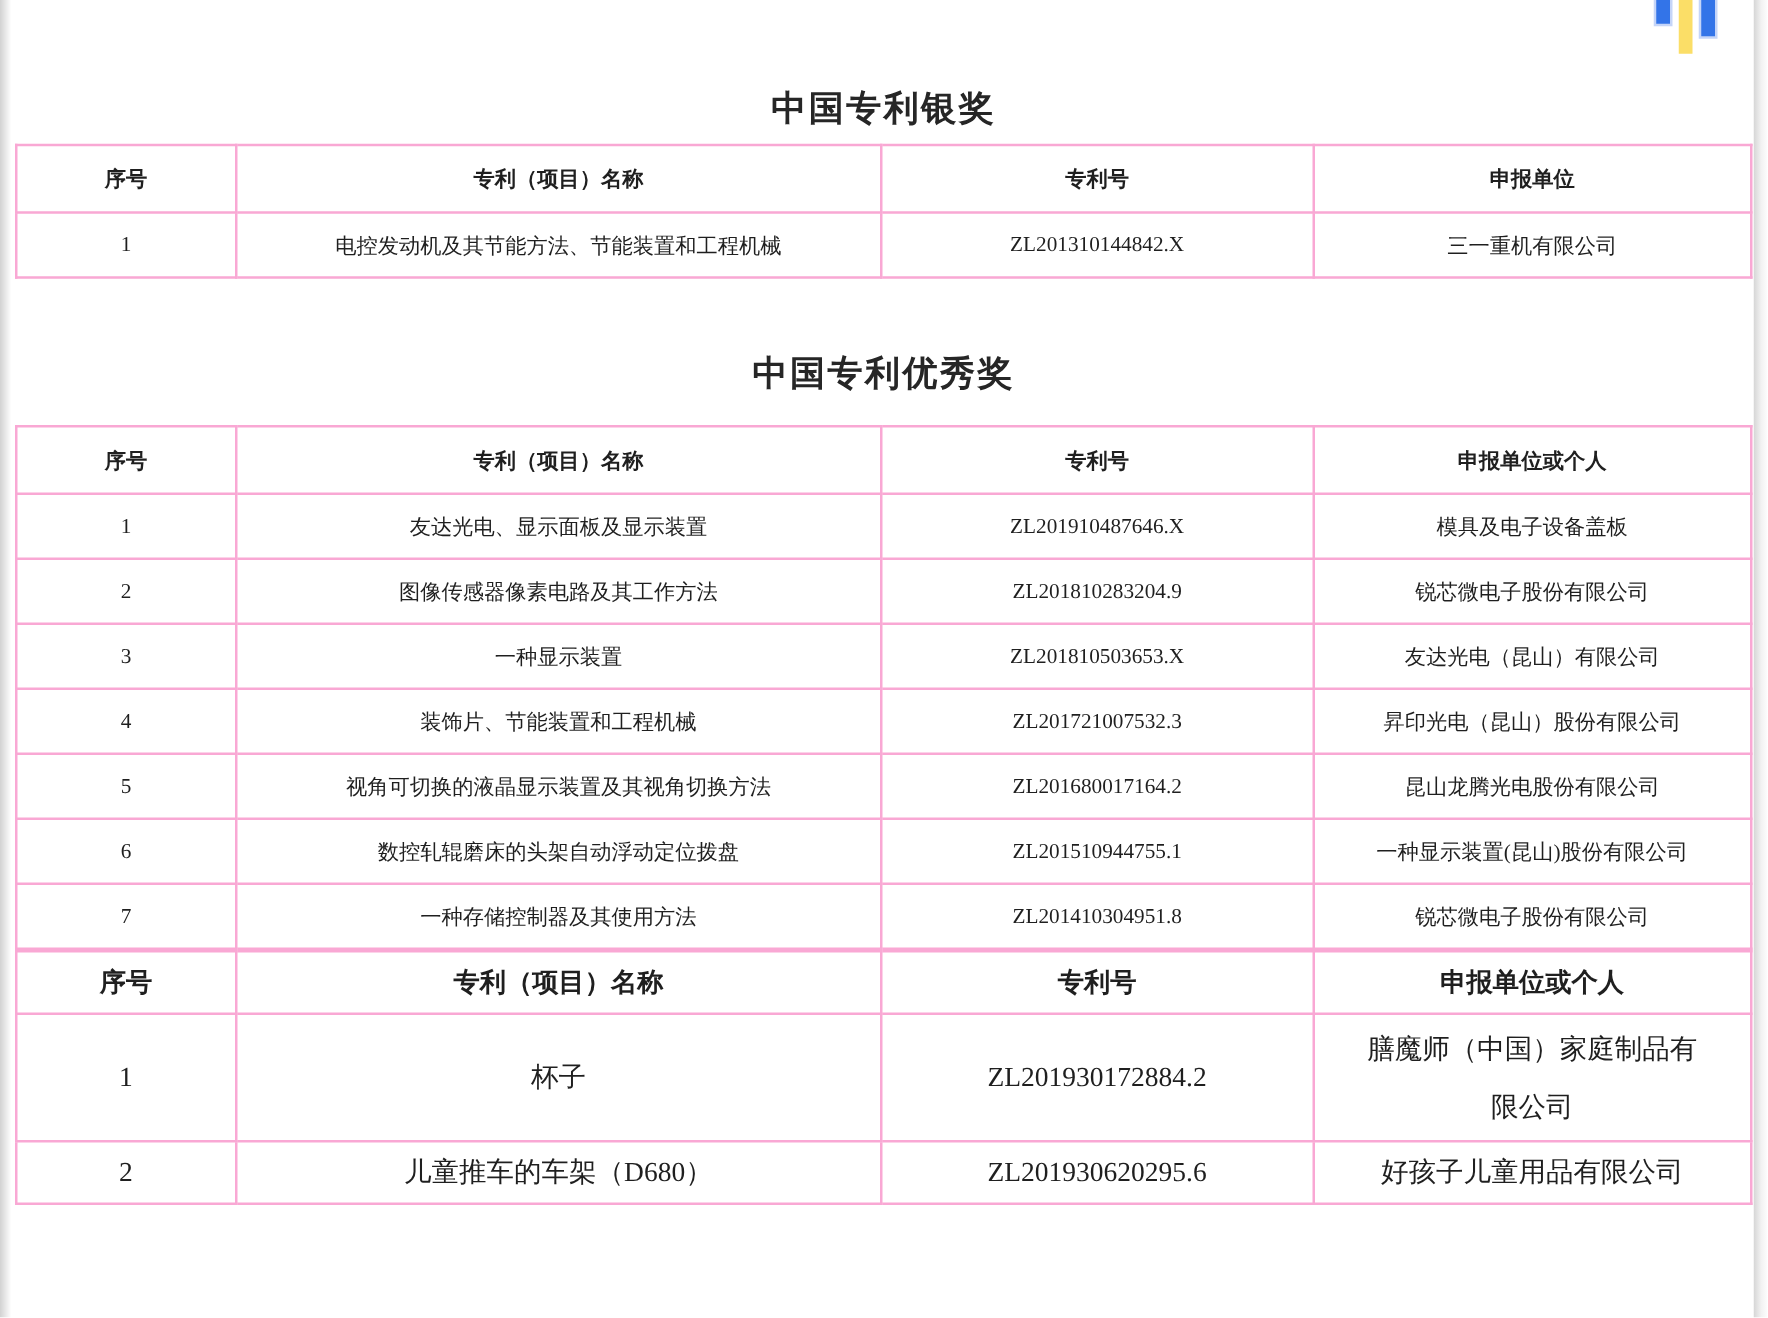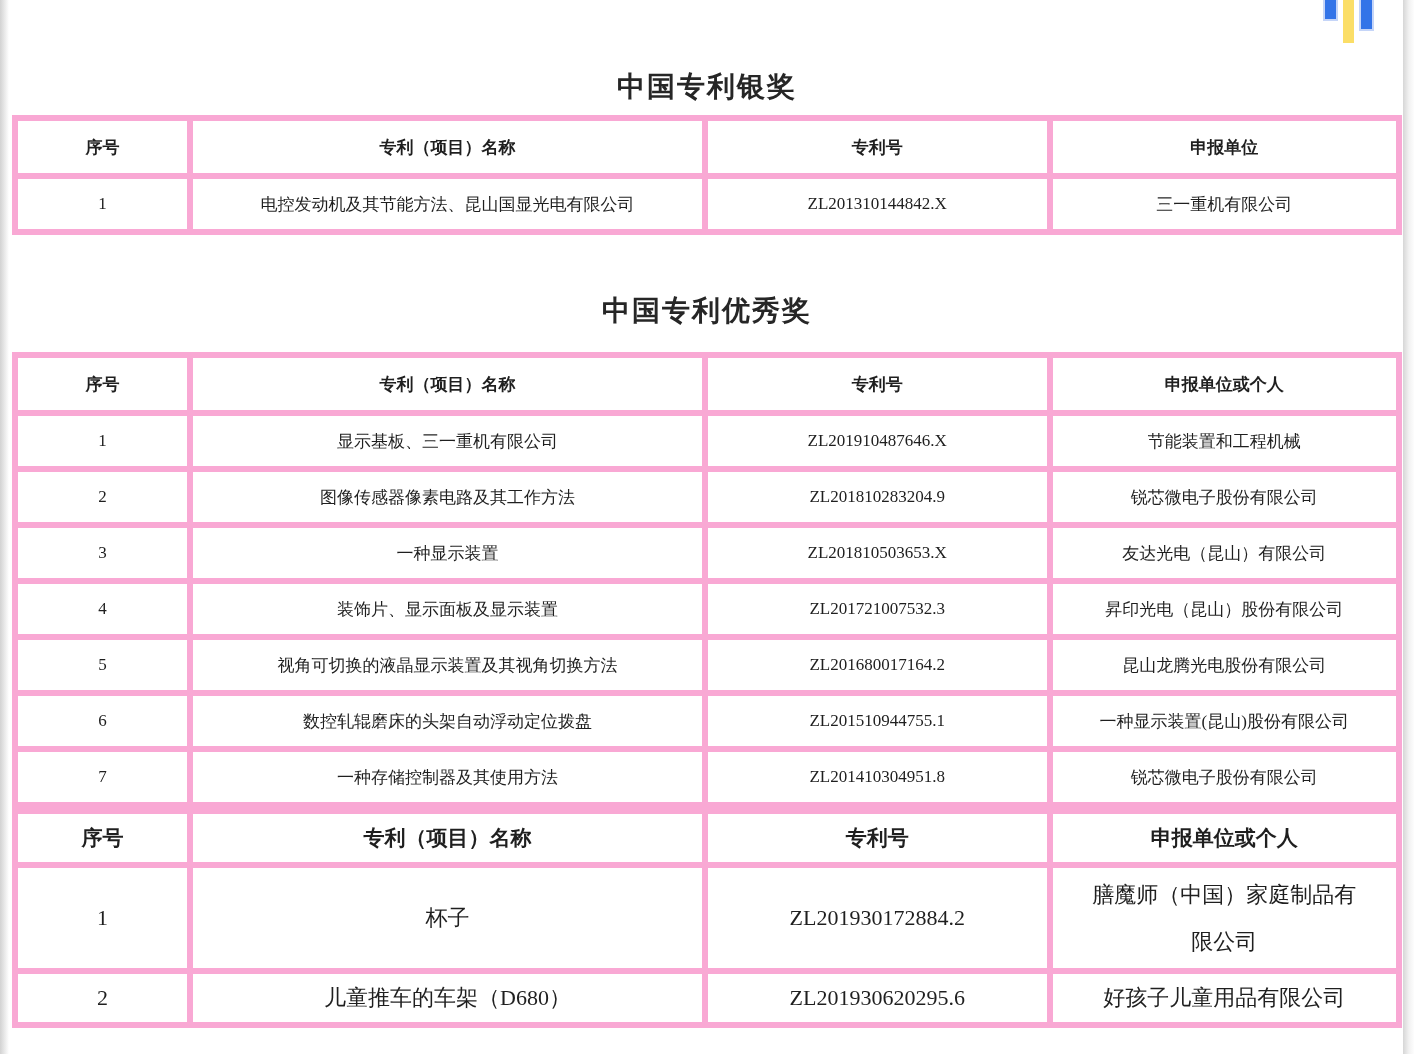--- a/index.html
+++ b/index.html
@@ -49,21 +49,21 @@
   #title-0 { padding-top: 68px; padding-bottom: 9px; }
   #title-1 { padding-top: 57px; padding-bottom: 22px; }
   #title-2 { padding-top: 56px; padding-bottom: 9px; }
 
   table.award {
     width: 100%;
     border-collapse: collapse;
     table-layout: fixed;
   }
   table.award th, table.award td {
-    border: 6px solid #f9a8d4;
+    border: 2px solid #f9a8d4;
     text-align: center;
     vertical-align: middle;
     overflow: hidden;
     word-break: break-all;
   }
   table.award th { font-weight: 700; }
 
   table.award col.c1 { width: 12.65%; }
   table.award col.c2 { width: 37.2%;  }
   table.award col.c3 { width: 24.9%;  }
@@ -108,21 +108,21 @@
           <tr>
             <th>序号</th>
             <th>专利（项目）名称</th>
             <th>专利号</th>
             <th>申报单位</th>
           </tr>
         </thead>
         <tbody>
           <tr>
             <td>1</td>
-            <td>电控发动机及其节能方法、昆山国显光电有限公司</td>
+            <td>电控发动机及其节能方法、节能装置和工程机械</td>
             <td>ZL201310144842.X</td>
             <td>三一重机有限公司</td>
           </tr>
         </tbody>
       </table>
 
     <h1 class="sec-title" id="title-1">中国专利优秀奖</h1>
     <table class="award size-normal" id="table-1">
       <colgroup>
           <col class="c1">
@@ -134,39 +134,39 @@
           <tr>
             <th>序号</th>
             <th>专利（项目）名称</th>
             <th>专利号</th>
             <th>申报单位或个人</th>
           </tr>
         </thead>
         <tbody>
           <tr>
             <td>1</td>
-            <td>显示基板、三一重机有限公司</td>
+            <td>友达光电、显示面板及显示装置</td>
             <td>ZL201910487646.X</td>
-            <td>节能装置和工程机械</td>
+            <td>模具及电子设备盖板</td>
           </tr>
           <tr>
             <td>2</td>
             <td>图像传感器像素电路及其工作方法</td>
             <td>ZL201810283204.9</td>
             <td>锐芯微电子股份有限公司</td>
           </tr>
           <tr>
             <td>3</td>
             <td>一种显示装置</td>
             <td>ZL201810503653.X</td>
             <td>友达光电（昆山）有限公司</td>
           </tr>
           <tr>
             <td>4</td>
-            <td>装饰片、显示面板及显示装置</td>
+            <td>装饰片、节能装置和工程机械</td>
             <td>ZL201721007532.3</td>
             <td>昇印光电（昆山）股份有限公司</td>
           </tr>
           <tr>
             <td>5</td>
             <td>视角可切换的液晶显示装置及其视角切换方法</td>
             <td>ZL201680017164.2</td>
             <td>昆山龙腾光电股份有限公司</td>
           </tr>
           <tr>

